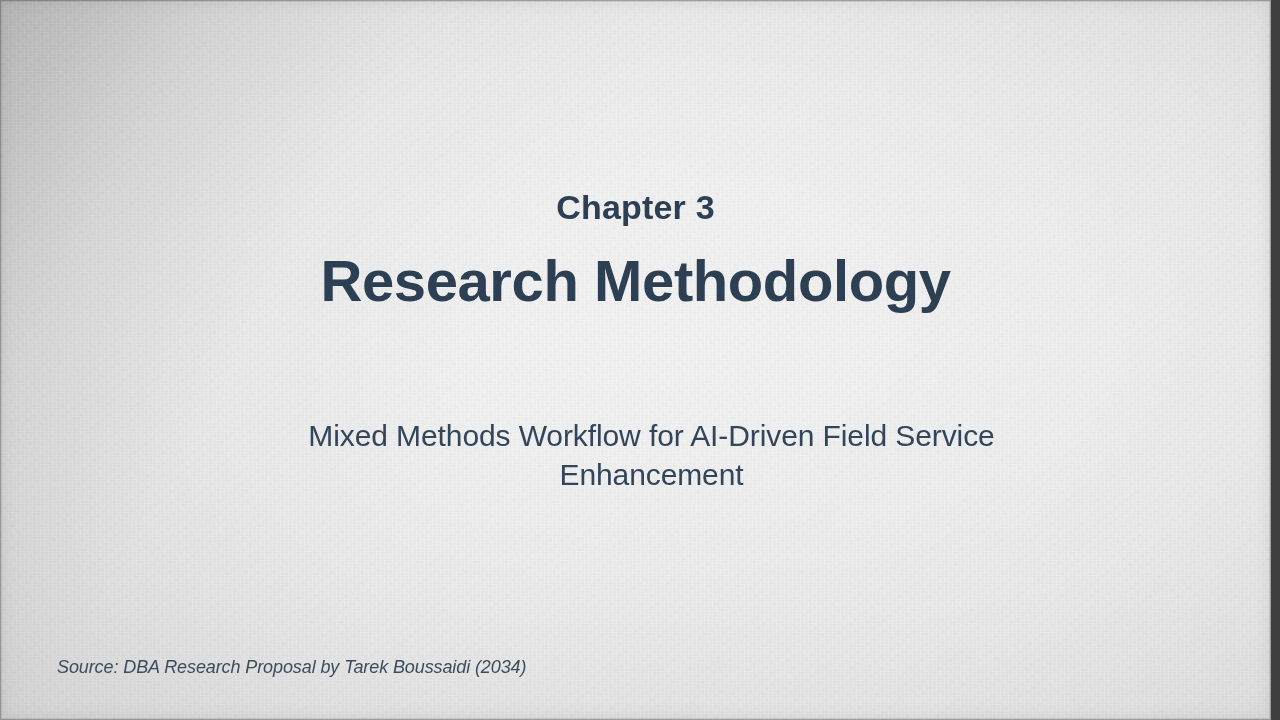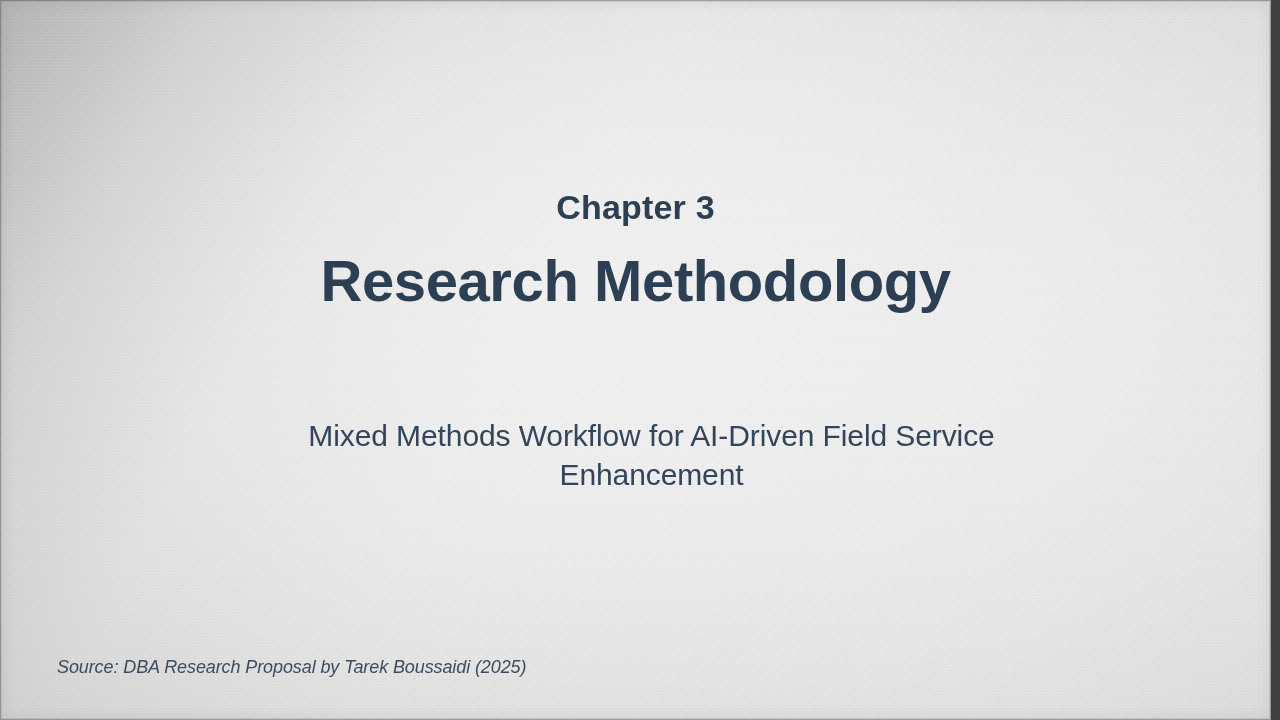--- a/index.html
+++ b/index.html
@@ -183,16 +183,16 @@
 
   <div class="content">
 
     <div class="title-block">
       <div class="eyebrow">Chapter 3</div>
       <h1 class="main-title">Research Methodology</h1>
     </div>
 
     <p class="subtitle">Mixed Methods Workflow for AI-Driven Field Service Enhancement</p>
 
-    <p class="source-note">Source: DBA Research Proposal by Tarek Boussaidi (2025)</p>
+    <p class="source-note">Source: DBA Research Proposal by Tarek Boussaidi (2034)</p>
 
   </div>
 </div>
 
 </body></html>

